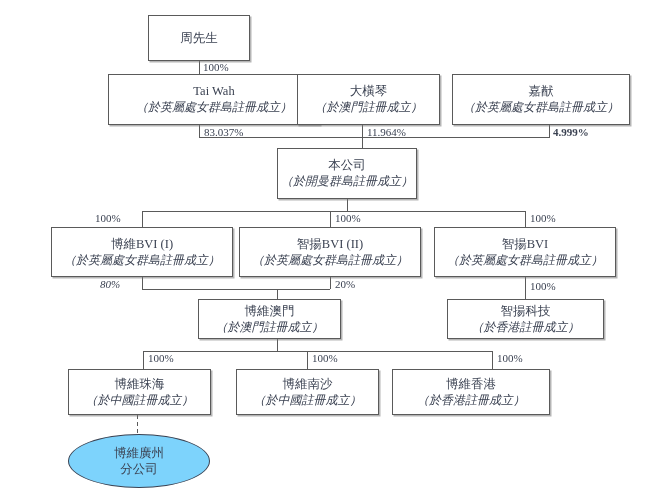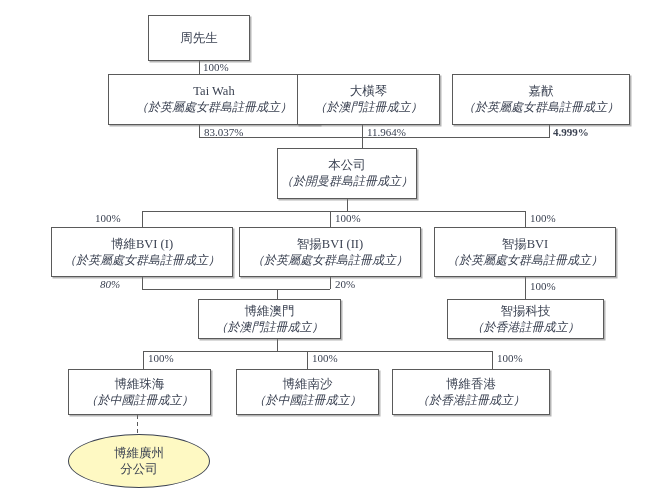--- a/index.html
+++ b/index.html
@@ -45,21 +45,21 @@
     font-size: 12px;
     font-style: italic;
     white-space: nowrap;
     margin-top: 1px;
   }
   .ellipse-node {
     position: absolute;
     box-sizing: border-box;
     border: 1.2px solid #3b4252;
     border-radius: 50%;
-    background: #fef9c3;
+    background: #7dd3fc;
     color: #3b4252;
     display: flex;
     flex-direction: column;
     align-items: center;
     justify-content: center;
     text-align: center;
     line-height: 1.3;
   }
   .ellipse-node .n-name,
   .ellipse-node .n-sub {

